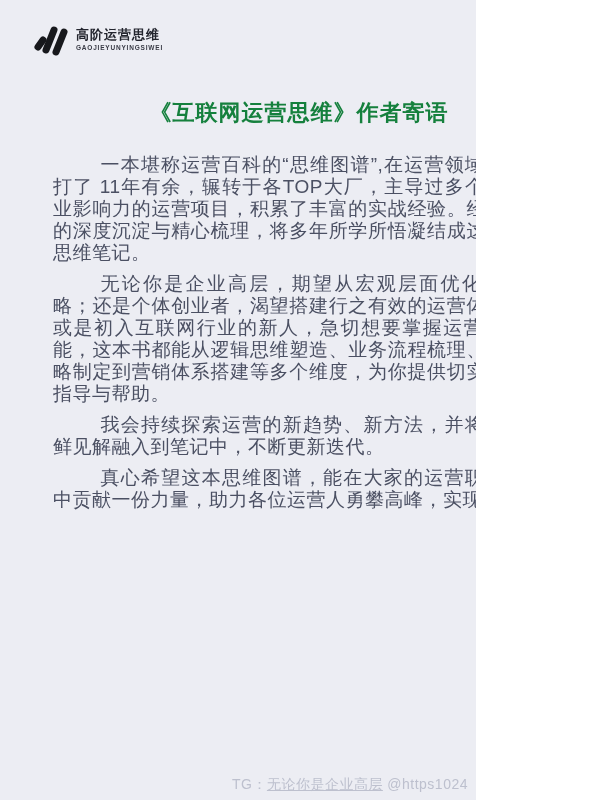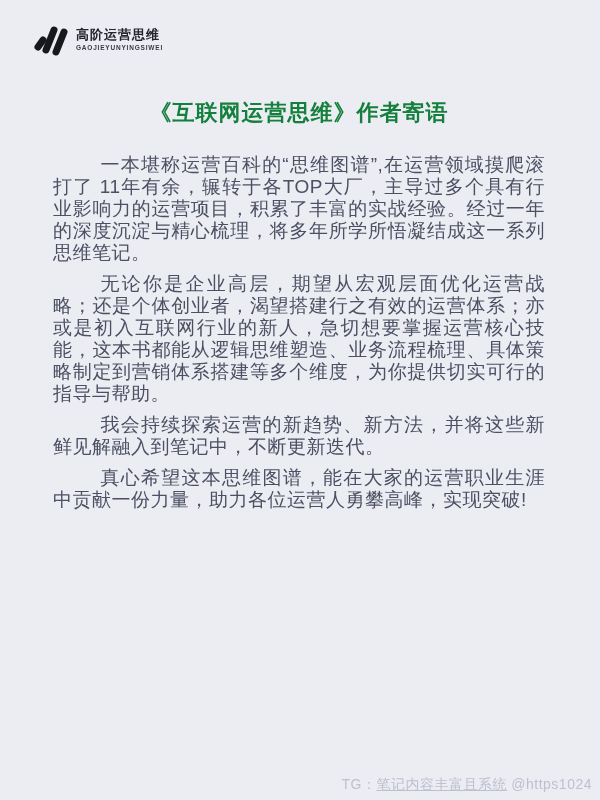--- a/index.html
+++ b/index.html
@@ -1,18 +1,18 @@
 <!DOCTYPE html>
 <html lang="zh"><head>
 <meta charset="utf-8">
 <style>
   html,body{margin:0;padding:0;}
   .page{
     position:relative;
-    width:600px;height:800px;
+    width:476px;height:800px;
     background:#ecedf3;
     font-family:"Liberation Sans","DejaVu Sans",sans-serif;
     overflow:hidden;
     box-sizing:border-box;
   }
   
   .brand{position:absolute;top:22px;left:33px;display:flex;align-items:center;gap:7px;}
   .brand .mark{width:36px;height:34px;display:block;}
   .brand-text{display:flex;flex-direction:column;justify-content:center;}
   .brand-name{font-size:13px;font-weight:bold;color:#23252e;letter-spacing:1px;line-height:15px;}
@@ -65,16 +65,16 @@
 
   <div class="content">
     <h1 class="title">《互联网运营思维》作者寄语</h1>
     <p class="para">一本堪称运营百科的“思维图谱”,在运营领域摸爬滚打了 11年有余，辗转于各TOP大厂，主导过多个具有行业影响力的运营项目，积累了丰富的实战经验。经过一年的深度沉淀与精心梳理，将多年所学所悟凝结成这一系列思维笔记。</p>
     <p class="para">无论你是企业高层，期望从宏观层面优化运营战略；还是个体创业者，渴望搭建行之有效的运营体系；亦或是初入互联网行业的新人，急切想要掌握运营核心技能，这本书都能从逻辑思维塑造、业务流程梳理、具体策略制定到营销体系搭建等多个维度，为你提供切实可行的指导与帮助。</p>
     <p class="para">我会持续探索运营的新趋势、新方法，并将这些新鲜见解融入到笔记中，不断更新迭代。</p>
     <p class="para">真心希望这本思维图谱，能在大家的运营职业生涯中贡献一份力量，助力各位运营人勇攀高峰，实现突破!</p>
   </div>
 
   <div class="watermark">
-    <span>TG：</span><span class="site">笔记内容丰富且系统</span><span> @https1024</span>
+    <span>TG：</span><span class="site">无论你是企业高层</span><span> @https1024</span>
   </div>
 
 </div>
 
 </body></html>

